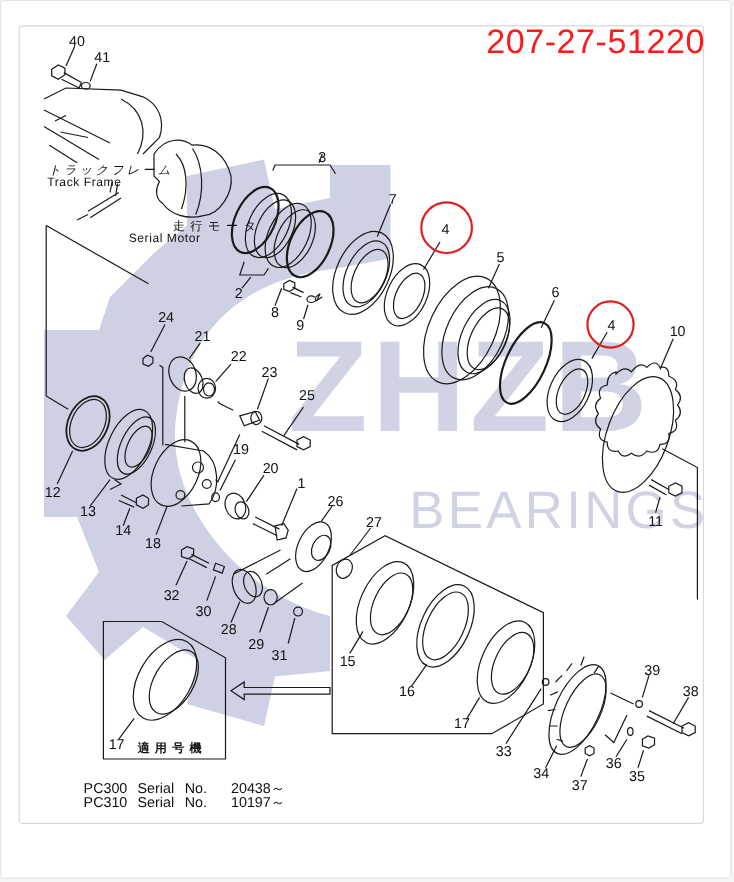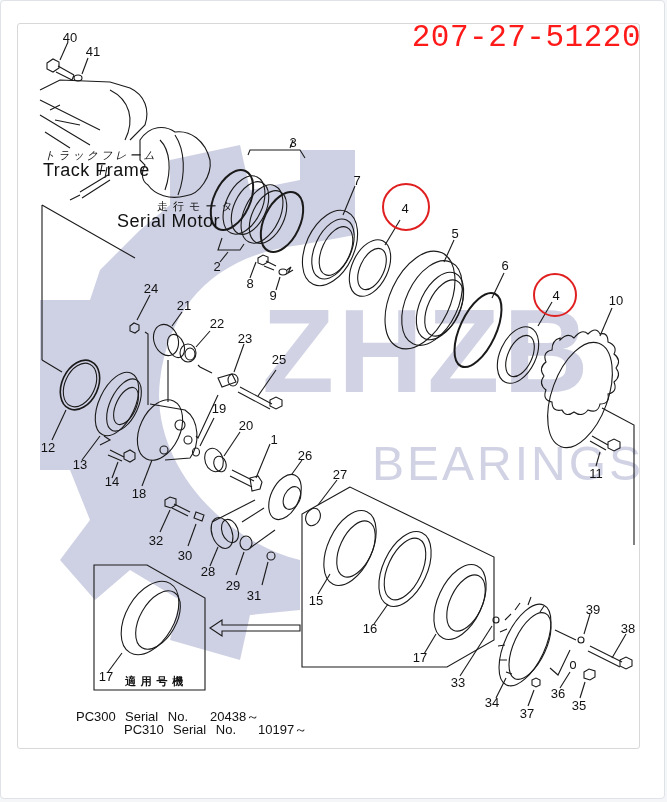--- a/index.html
+++ b/index.html
@@ -1,24 +1,24 @@
 <!DOCTYPE html>
 <html><head>
 <meta charset="utf-8">
 <style>
   html, body { margin: 0; padding: 0; background: #f4f6f8; }
   body { width: 667px; height: 802px; position: relative; overflow: hidden; font-family: "Liberation Sans", sans-serif; }
   .outer-card { position: absolute; left: 0; top: 0; width: 665px; height: 799px; background: #fff; border: 1px solid #dfe2e6; border-radius: 4px; box-sizing: border-box; }
   .inner-frame { position: absolute; left: 17px; top: 23px; width: 486px; height: 726px; border: 1px solid #d8d8d8; border-radius: 3px; box-sizing: border-box; background: #fff; }
   .inner-frame { width: 486px; }
-  .part-number { position: absolute; right: 26px; top: 20px; color: #ff1a1a; font-family: Liberation Mono, monospace; font-size: 31px; letter-spacing: 0.5px; }
+  .part-number { position: absolute; right: 26px; top: 20px; color: #ff1a1a; font-family: Liberation Sans, sans-serif; font-size: 31px; letter-spacing: 0.5px; }
   svg text { font-family: "Liberation Sans", sans-serif; }
   .lbl { position: absolute; font-family: "Liberation Sans", sans-serif; color: #111; font-size: 13px; line-height: 1; }
   .jp { font-size: 11px; letter-spacing: 3px; }
-  .en { font-size: 18px; letter-spacing: 0.5px; }
+  .en { font-size: 11px; letter-spacing: 0.5px; }
 </style>
 </head>
 <body>
 
 <div class="outer-card"></div>
 <div class="inner-frame" style="width:623px;"></div>
 
 <svg width="667" height="802" viewBox="0 0 667 802" style="position:absolute;left:0;top:0;">
 
   <g fill="#c9cbe0" opacity="0.9">
@@ -358,15 +358,15 @@
 
 <div class="lbl jp" style="left:44px;top:150px;font-style:italic;">トラックフレーム</div>
 <div class="lbl en" style="left:43px;top:161px;">Track Frame</div>
 <div class="lbl jp" style="left:118px;top:201px;letter-spacing:1px;margin-left:39px;">走 行 モ ー タ</div>
 <div class="lbl en" style="left:117px;top:212px;">Serial Motor</div>
 
 <div class="lbl jp" style="left:125px;top:676px;letter-spacing:1px;font-weight:bold;font-family:Liberation Serif, serif;">適 用 号 機</div>
 <div style="position:absolute;left:76px;top:710px;font-family:'Liberation Sans',sans-serif;font-size:13px;color:#111;line-height:14px;">
   <span style="display:inline-block;width:49px;">PC300</span><span style="display:inline-block;width:85px;word-spacing:6px;">Serial No.</span><span>20438～</span>
 </div>
-<div style="position:absolute;left:76px;top:723px;font-family:'Liberation Sans',sans-serif;font-size:13px;color:#111;line-height:14px;margin-left:48px;">
+<div style="position:absolute;left:76px;top:723px;font-family:'Liberation Sans',sans-serif;font-size:13px;color:#111;line-height:14px;">
   <span style="display:inline-block;width:49px;">PC310</span><span style="display:inline-block;width:85px;word-spacing:6px;">Serial No.</span><span>10197～</span>
 </div>
 
 </body></html>

